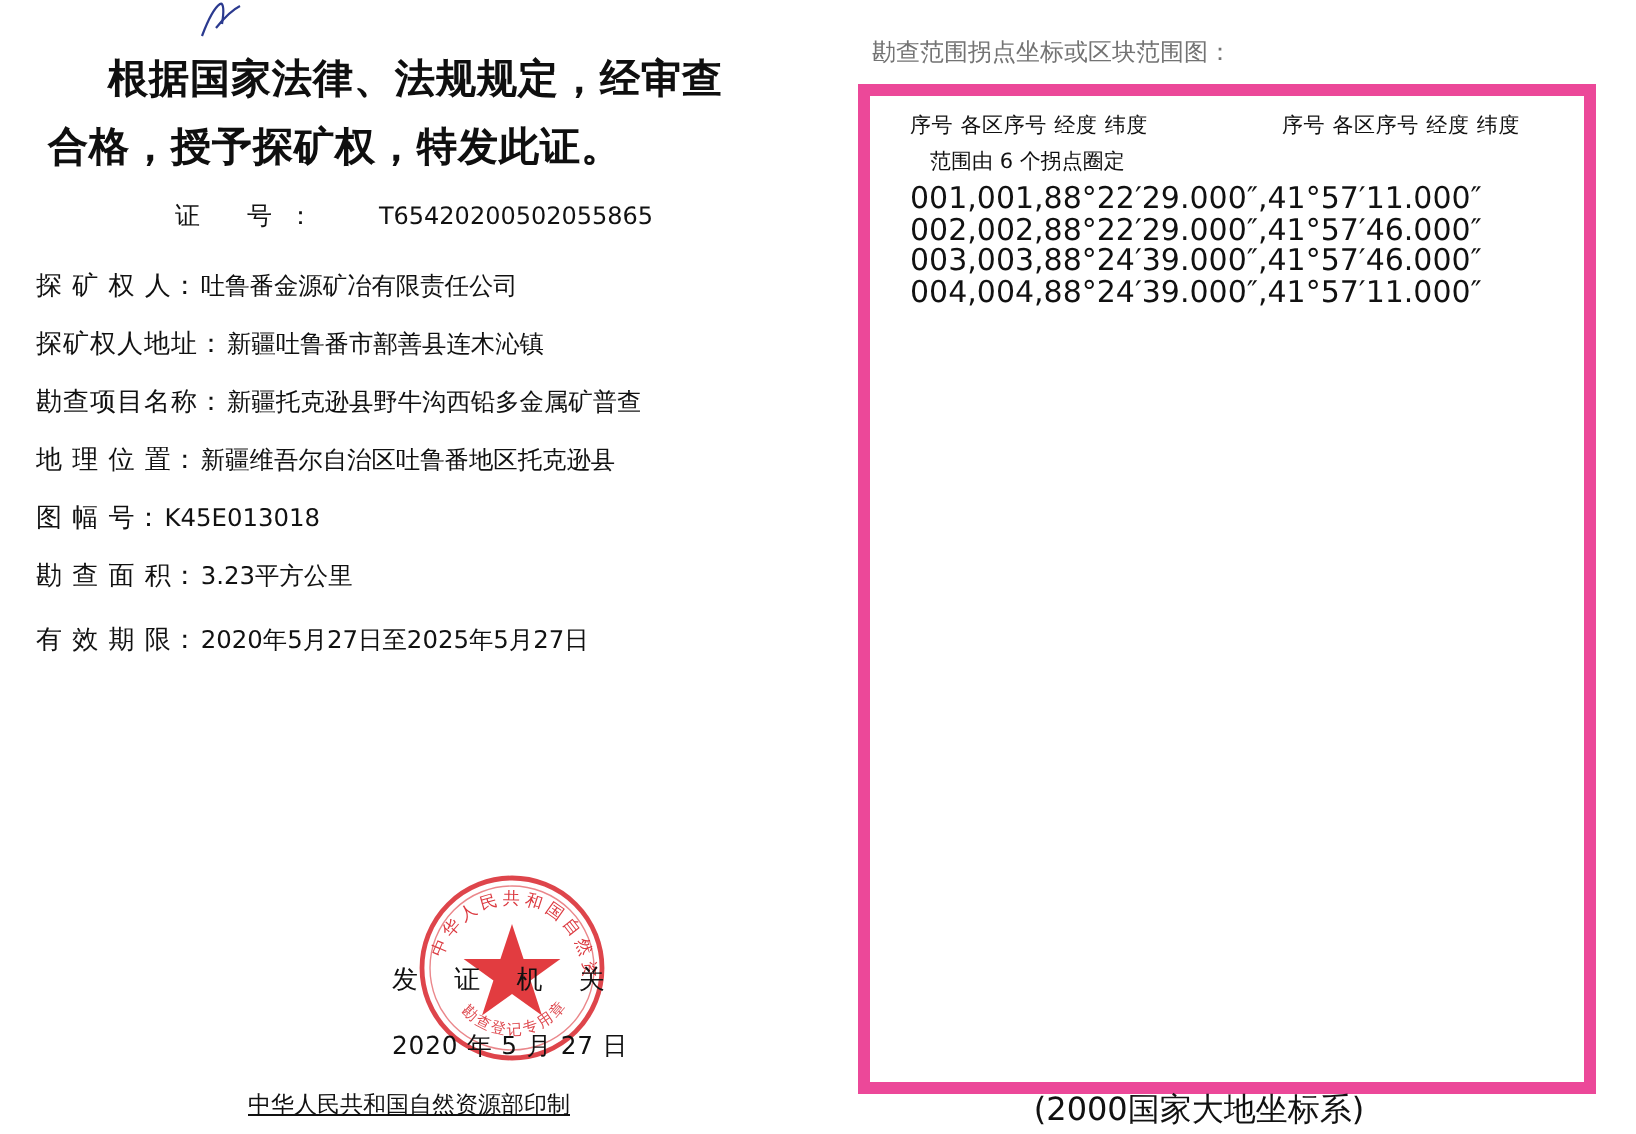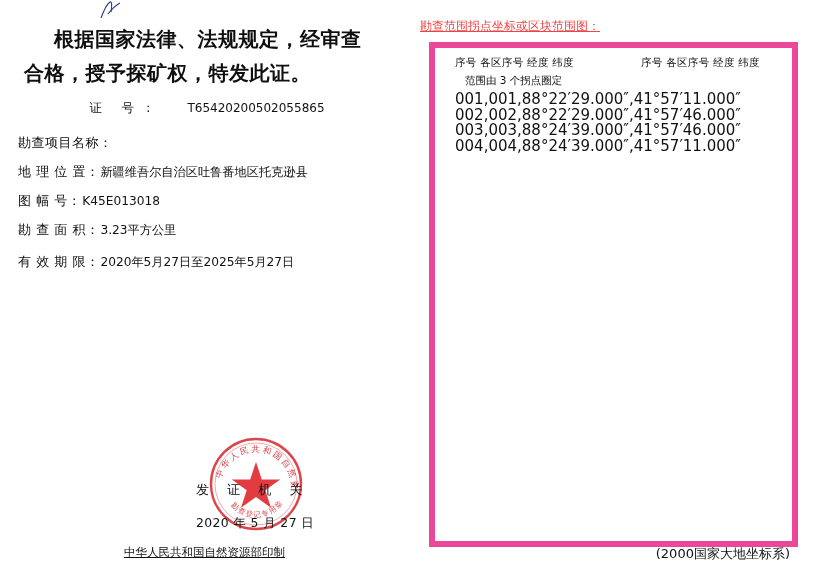--- a/index.html
+++ b/index.html
@@ -46,21 +46,21 @@
     position: absolute;
     left: 24px;
     top: 100px;
     width: 366px;
     font-size: 12.5px;
     text-align: center;
   }
   .cert-no-label {
     display: inline-block;
     letter-spacing: 8px;
-    font-family: Liberation Sans, sans-serif;
+    font-family: Liberation Mono, monospace;
   }
   .cert-no-value {
     display: inline-block;
     margin-left: 21px;
     font-family: "DejaVu Sans", "Liberation Sans", sans-serif;
     font-size: 12px;
   }
 
   .fields {
     position: absolute;
@@ -137,26 +137,25 @@
   
   .right-page {
     position: absolute;
     left: 409px;
     top: 0;
     width: 409px;
     height: 567px;
   }
   .coord-heading {
     position: absolute;
-    left: 11px;
+    left: 27px;
     top: 18px;
     font-size: 12px;
     font-family: "DejaVu Sans", "Liberation Sans", sans-serif;
-    color: #ef4444;
-    text-decoration: underline;
+    color: #737373;
   }
   .coord-box {
     position: absolute;
     left: 20px;
     top: 42px;
     width: 369px;
     height: 505px;
     border: 6px solid #ec4899;
     box-sizing: border-box;
   }
@@ -200,24 +199,24 @@
     line-height: 15.5px;
     white-space: nowrap;
     color: #111;
   }
 
   .footer-right {
     position: absolute;
     left: 0;
     top: 545px;
     width: 409px;
-    text-align: right;
+    text-align: center;
     padding-right: 28px;
     box-sizing: border-box;
-    font-size: 13px;
+    font-size: 16px;
     font-family: "DejaVu Sans", "Liberation Sans", sans-serif;
     color: #111;
   }
 
   
   .scribble {
     position: absolute;
     left: 98px;
     top: 0px;
     width: 26px;
@@ -241,24 +240,33 @@
     <div class="title-line">合格，授予探矿权，特发此证。</div>
   </div>
 
   <div class="cert-no-row">
     <span class="cert-no-label">证 号：</span>
     <span class="cert-no-value">T65420200502055865</span>
   </div>
 
   <div class="fields">
 
-
+    <div class="field-row">
+      <span class="field-label sp1">探 矿 权 人：</span>
+      <span class="field-value">吐鲁番金源矿冶有限责任公司</span>
+    </div>
+
+    <div class="field-row">
+      <span class="field-label sp1">探矿权人地址：</span>
+      <span class="field-value">新疆吐鲁番市鄯善县连木沁镇</span>
+    </div>
 
     <div class="field-row">
       <span class="field-label sp1">勘查项目名称：</span>
+      <span class="field-value">新疆托克逊县野牛沟西铅多金属矿普查</span>
     </div>
 
     <div class="field-row">
       <span class="field-label sp1">地 理 位 置：</span>
       <span class="field-value">新疆维吾尔自治区吐鲁番地区托克逊县</span>
     </div>
 
     <div class="field-row">
       <span class="field-label sp1">图 幅 号：</span>
       <span class="field-value">K45E013018</span>
@@ -303,21 +311,21 @@
 
 <div class="right-page">
 
   <div class="coord-heading">勘查范围拐点坐标或区块范围图：</div>
 
   <div class="coord-box">
     <div class="coord-header-row">
       <span class="coord-header-left">序号 各区序号 经度 纬度</span>
       <span class="coord-header-right">序号 各区序号 经度 纬度</span>
     </div>
-    <div class="coord-subtitle">范围由 3 个拐点圈定</div>
+    <div class="coord-subtitle">范围由 6 个拐点圈定</div>
     <div class="coord-rows">
       <div class="coord-row">001,001,88°22′29.000″,41°57′11.000″</div>
       <div class="coord-row">002,002,88°22′29.000″,41°57′46.000″</div>
       <div class="coord-row">003,003,88°24′39.000″,41°57′46.000″</div>
       <div class="coord-row">004,004,88°24′39.000″,41°57′11.000″</div>
     </div>
   </div>
 
   <div class="footer-right">(2000国家大地坐标系)</div>
 </div>

